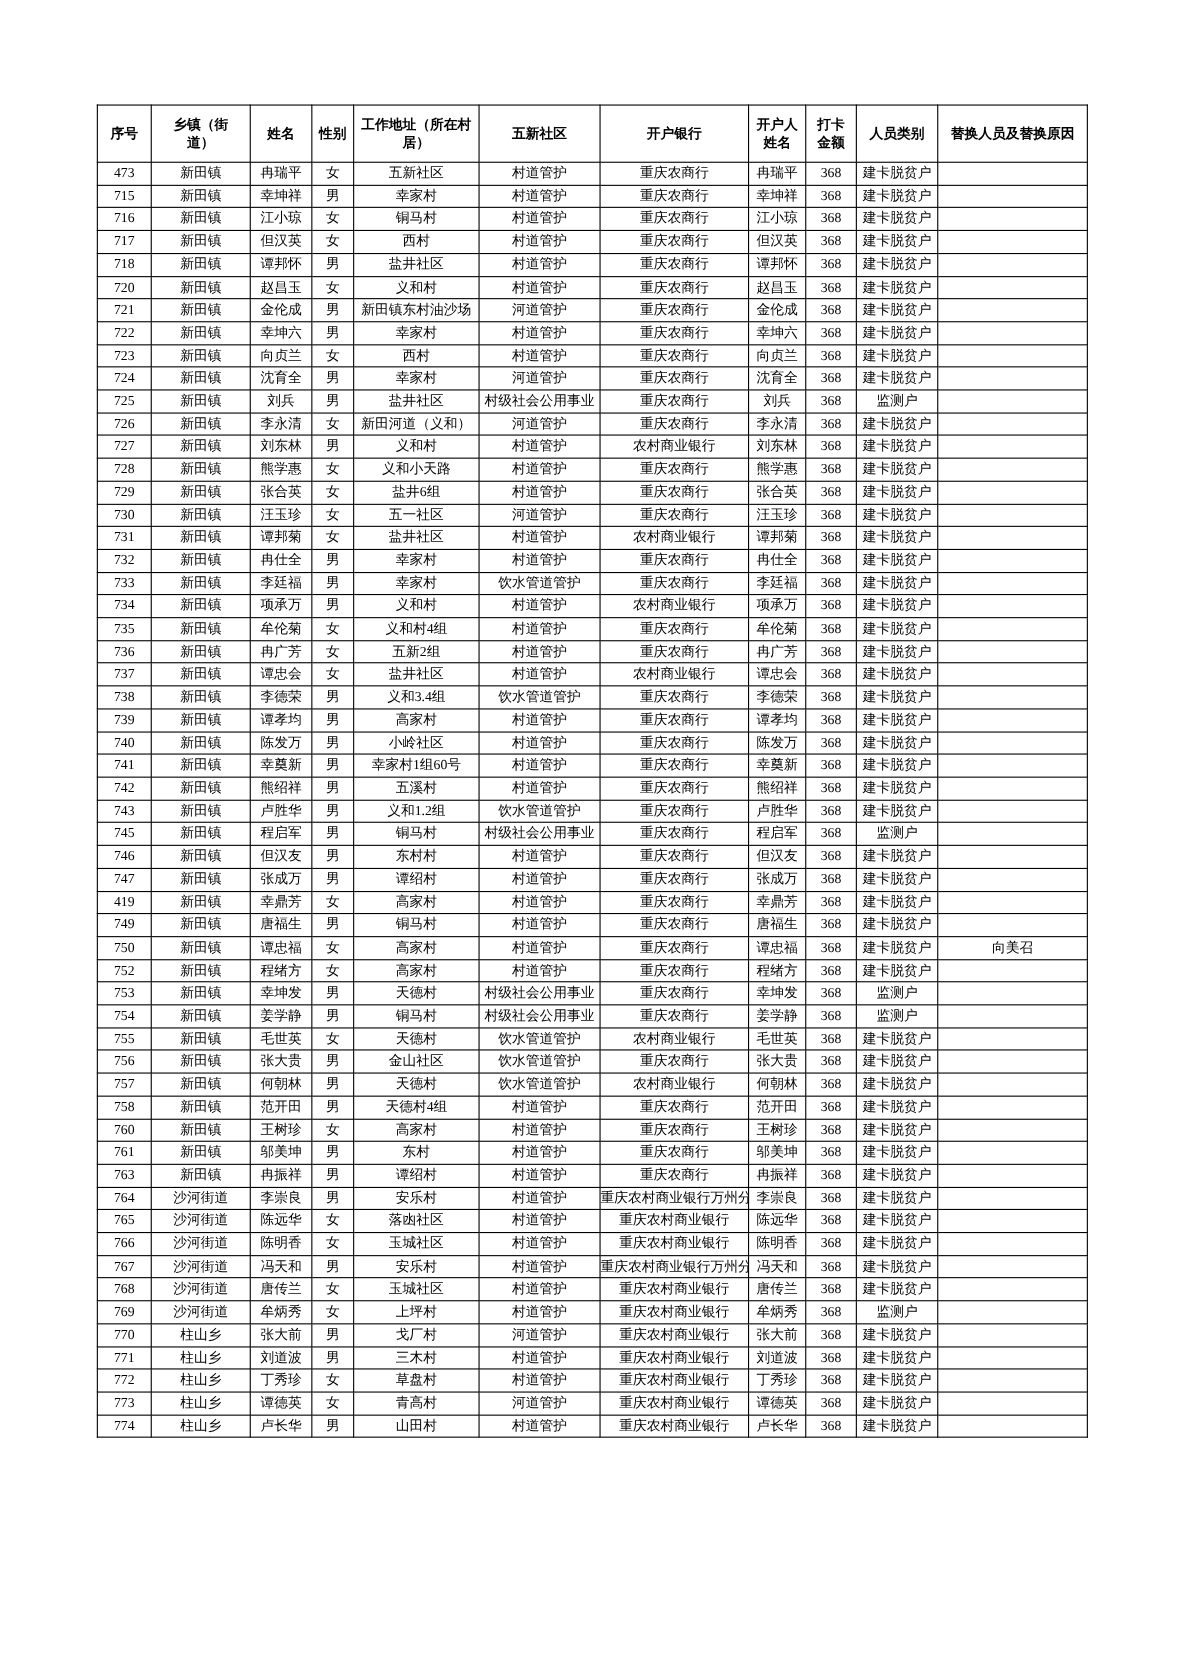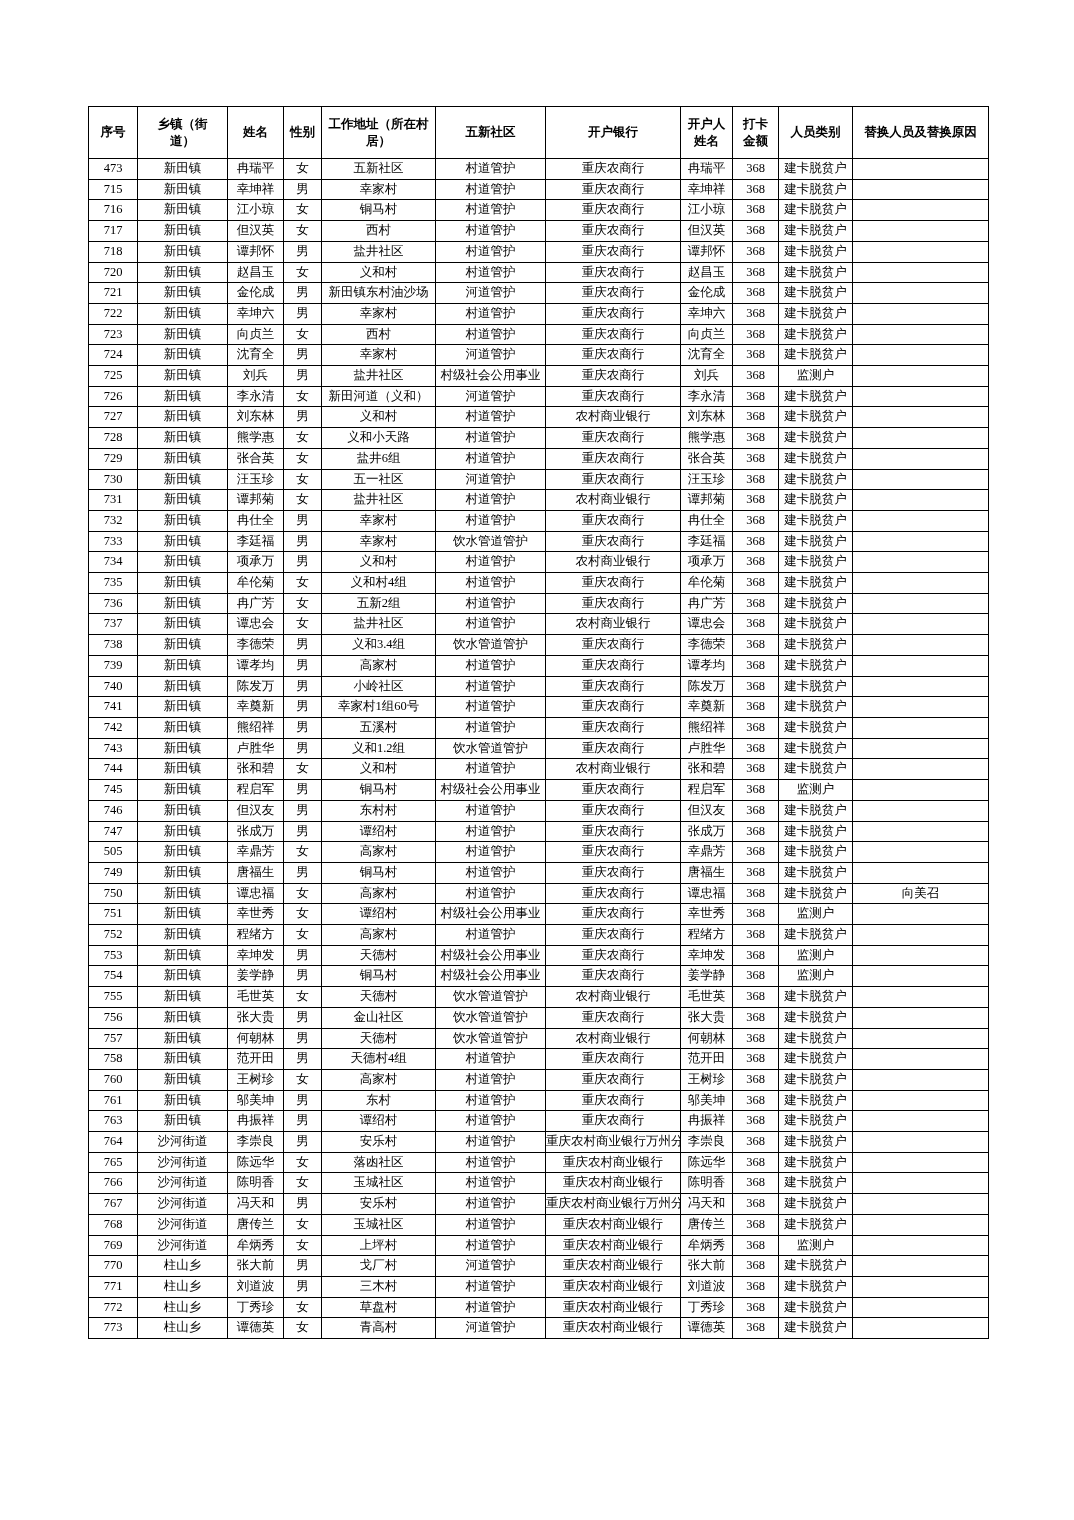--- a/index.html
+++ b/index.html
@@ -10,21 +10,21 @@
   body {
     width: 1074px;
     height: 1520px;
     position: relative;
     font-family: "Liberation Serif", "DejaVu Serif", serif;
     color: #000000;
   }
   .sheet {
     position: absolute;
     left: 88px;
-    top: 106px;
+    top: 95px;
     width: 900px;
   }
   table.roster {
     border-collapse: collapse;
     table-layout: fixed;
     width: 900px;
   }
   table.roster th,
   table.roster td {
     border: 1px solid #000000;
@@ -457,33 +457,20 @@
           <td>男</td>
           <td>义和1.2组</td>
           <td>饮水管道管护</td>
           <td>重庆农商行</td>
           <td>卢胜华</td>
           <td>368</td>
           <td>建卡脱贫户</td>
           <td></td>
         </tr>
         <tr>
-          <td>744</td>
-          <td>新田镇</td>
-          <td>张和碧</td>
-          <td>女</td>
-          <td>义和村</td>
-          <td>村道管护</td>
-          <td>农村商业银行</td>
-          <td>张和碧</td>
-          <td>368</td>
-          <td>建卡脱贫户</td>
-          <td></td>
-        </tr>
-        <tr>
           <td>745</td>
           <td>新田镇</td>
           <td>程启军</td>
           <td>男</td>
           <td>铜马村</td>
           <td>村级社会公用事业</td>
           <td>重庆农商行</td>
           <td>程启军</td>
           <td>368</td>
           <td>监测户</td>
@@ -509,21 +496,21 @@
           <td>男</td>
           <td>谭绍村</td>
           <td>村道管护</td>
           <td>重庆农商行</td>
           <td>张成万</td>
           <td>368</td>
           <td>建卡脱贫户</td>
           <td></td>
         </tr>
         <tr>
-          <td>505</td>
+          <td>419</td>
           <td>新田镇</td>
           <td>幸鼎芳</td>
           <td>女</td>
           <td>高家村</td>
           <td>村道管护</td>
           <td>重庆农商行</td>
           <td>幸鼎芳</td>
           <td>368</td>
           <td>建卡脱贫户</td>
           <td></td>
@@ -546,33 +533,20 @@
           <td>新田镇</td>
           <td>谭忠福</td>
           <td>女</td>
           <td>高家村</td>
           <td>村道管护</td>
           <td>重庆农商行</td>
           <td>谭忠福</td>
           <td>368</td>
           <td>建卡脱贫户</td>
           <td>向美召</td>
-        </tr>
-        <tr>
-          <td>751</td>
-          <td>新田镇</td>
-          <td>幸世秀</td>
-          <td>女</td>
-          <td>谭绍村</td>
-          <td>村级社会公用事业</td>
-          <td>重庆农商行</td>
-          <td>幸世秀</td>
-          <td>368</td>
-          <td>监测户</td>
-          <td></td>
         </tr>
         <tr>
           <td>752</td>
           <td>新田镇</td>
           <td>程绪方</td>
           <td>女</td>
           <td>高家村</td>
           <td>村道管护</td>
           <td>重庆农商行</td>
           <td>程绪方</td>
@@ -816,19 +790,32 @@
         </tr>
         <tr>
           <td>773</td>
           <td>柱山乡</td>
           <td>谭德英</td>
           <td>女</td>
           <td>青高村</td>
           <td>河道管护</td>
           <td>重庆农村商业银行</td>
           <td>谭德英</td>
+          <td>368</td>
+          <td>建卡脱贫户</td>
+          <td></td>
+        </tr>
+        <tr>
+          <td>774</td>
+          <td>柱山乡</td>
+          <td>卢长华</td>
+          <td>男</td>
+          <td>山田村</td>
+          <td>村道管护</td>
+          <td>重庆农村商业银行</td>
+          <td>卢长华</td>
           <td>368</td>
           <td>建卡脱贫户</td>
           <td></td>
         </tr>
       </tbody>
   </table>
 </div>
 
 </body></html>

